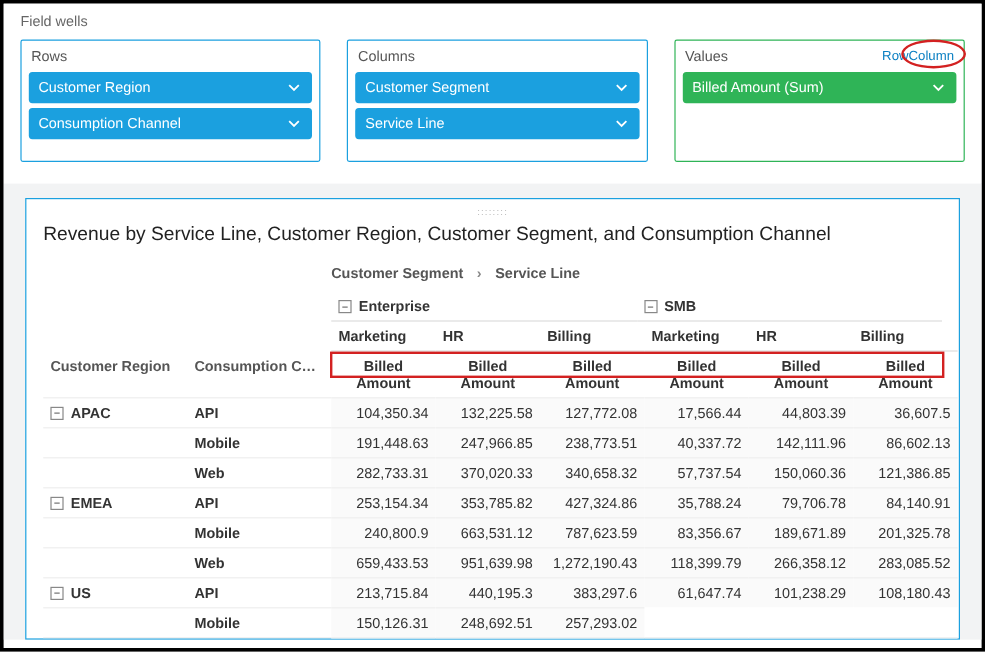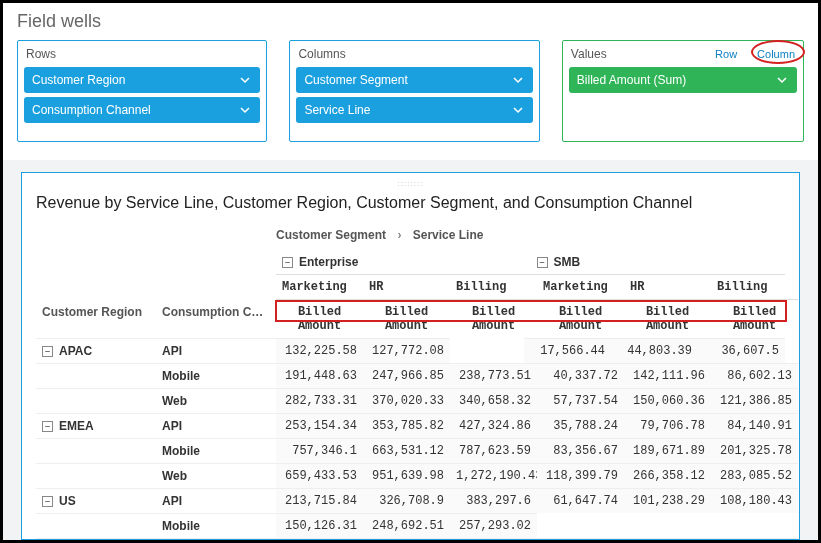--- a/index.html
+++ b/index.html
@@ -13,21 +13,21 @@
     width: 815px;
     height: 537px;
     position: relative;
     overflow: hidden;
   }
   .field-wells {
     padding: 8px 14px 18px;
     background: #fff;
   }
   .field-wells-title {
-    font-size: 18px;
+    font-size: 12px;
     color: #666;
     margin-bottom: 8px;
   }
   .wells-row {
     display: flex;
     gap: 22px;
   }
   .well {
     border: 1px solid #1ba0df;
     border-radius: 2px;
@@ -43,21 +43,21 @@
     display: flex;
     justify-content: space-between;
     align-items: center;
     font-size: 12px;
     color: #555;
     padding: 0 2px 6px;
   }
   .toggle-links {
     position: relative;
     display: flex;
-    gap: 20px;
+    gap: 0;
     font-size: 11px;
   }
   .link-row-toggle { color: #0a7fc2; cursor: pointer; }
   .link-col-toggle { color: #0a7fc2; cursor: pointer; font-weight: 500;}
   .oval {
     position: absolute;
     right: -10px;
     top: -8px;
     width: 54px;
     height: 24px;
@@ -131,21 +131,20 @@
   .rowhdr {
     display: flex;
     width: 240px;
     flex-shrink: 0;
   }
   .left-col1 { width: 120px; font-weight: 600; padding: 5px 6px; }
   .left-col2 { width: 120px; font-weight: 600; padding: 5px 6px; }
   .seg {
     width: 261px;
     display: flex;
-    font-family: Liberation Mono, monospace;
   }
   .cell {
     width: 87px;
     padding: 5px 6px;
     text-align: right;
   }
   .seg-header {
     width: 261px;
     font-weight: 600;
     padding: 5px 6px;
@@ -330,20 +329,21 @@
               <div class="rowhdr">
                 <div class="left-col1 plain">
                   <span class="region-label">
                     <span class="minus-box">–</span>
                     <span>APAC</span>
                   </span>
                 </div>
                 <div class="left-col2 plain">API</div>
               </div>
               <div class="seg">
+                <div class="cell">104,350.34</div>
                 <div class="cell">132,225.58</div>
                 <div class="cell">127,772.08</div>
               </div>
               <div class="seg">
                 <div class="cell">17,566.44</div>
                 <div class="cell">44,803.39</div>
                 <div class="cell">36,607.5</div>
               </div>
             </div>
             <div class="pivot-row data-row">
@@ -398,21 +398,21 @@
                 <div class="cell">79,706.78</div>
                 <div class="cell">84,140.91</div>
               </div>
             </div>
             <div class="pivot-row data-row">
               <div class="rowhdr">
                 <div class="left-col1 plain"></div>
                 <div class="left-col2 plain">Mobile</div>
               </div>
               <div class="seg">
-                <div class="cell">757,346.1</div>
+                <div class="cell">240,800.9</div>
                 <div class="cell">663,531.12</div>
                 <div class="cell">787,623.59</div>
               </div>
               <div class="seg">
                 <div class="cell">83,356.67</div>
                 <div class="cell">189,671.89</div>
                 <div class="cell">201,325.78</div>
               </div>
             </div>
             <div class="pivot-row data-row">
@@ -436,21 +436,21 @@
                 <div class="left-col1 plain">
                   <span class="region-label">
                     <span class="minus-box">–</span>
                     <span>US</span>
                   </span>
                 </div>
                 <div class="left-col2 plain">API</div>
               </div>
               <div class="seg">
                 <div class="cell">213,715.84</div>
-                <div class="cell">326,708.9</div>
+                <div class="cell">440,195.3</div>
                 <div class="cell">383,297.6</div>
               </div>
               <div class="seg">
                 <div class="cell">61,647.74</div>
                 <div class="cell">101,238.29</div>
                 <div class="cell">108,180.43</div>
               </div>
             </div>
             <div class="pivot-row data-row">
               <div class="rowhdr">

